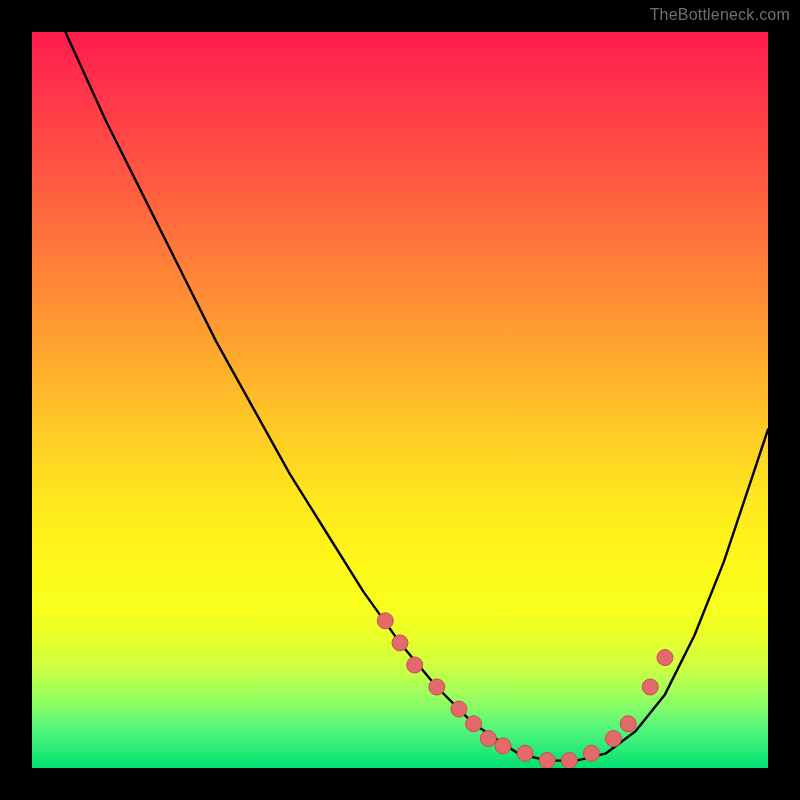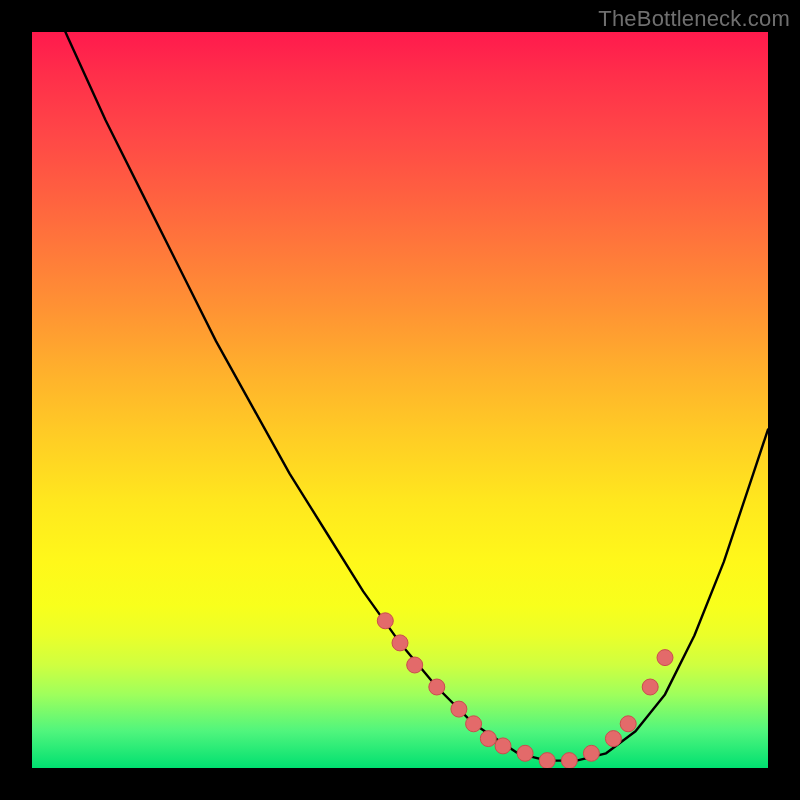--- a/index.html
+++ b/index.html
@@ -41,21 +41,21 @@
       #cfff40 86%,
       #9fff5c 90%,
       #50f57d 95%,
       #00e070 100%);
   }
   .watermark {
     position: absolute;
     top: 6px;
     right: 10px;
     color: #6f6f6f;
-    font-size: 22px;
+    font-size: 16px;
     letter-spacing: 0.2px;
     user-select: none;
   }
   svg.curve {
     position: absolute;
     left: 0;
     top: 0;
     width: 736px;
     height: 736px;
   }

